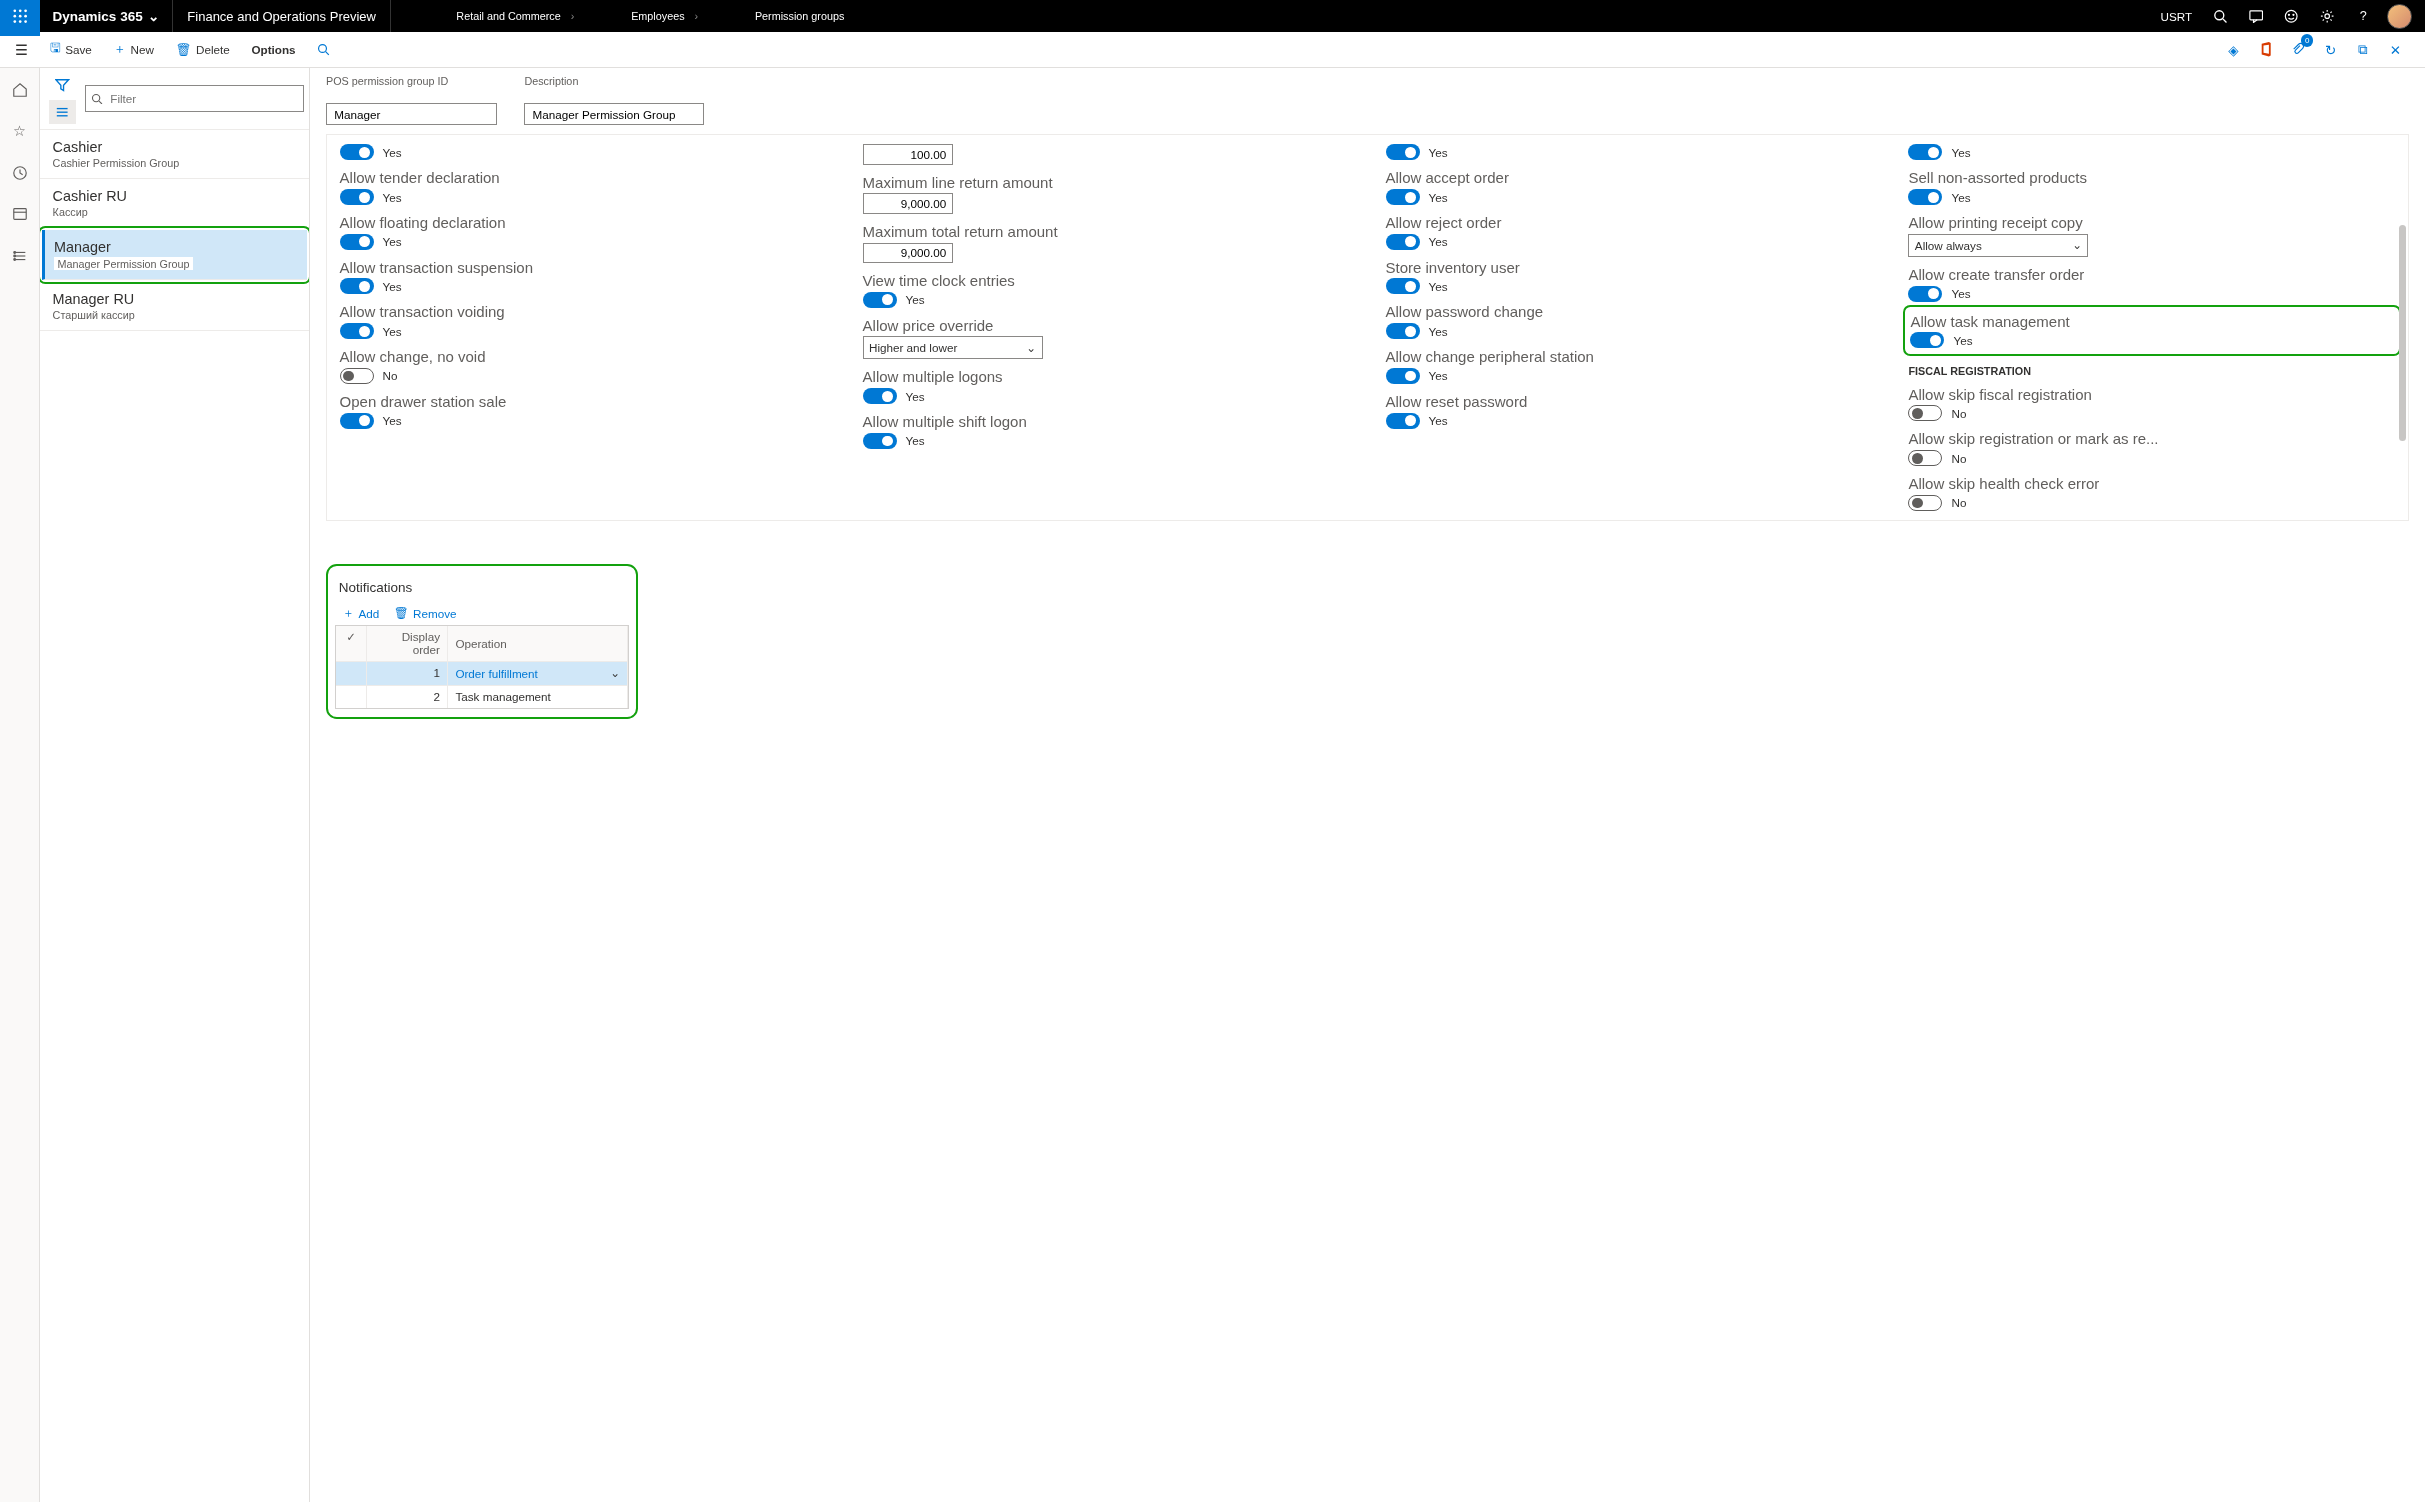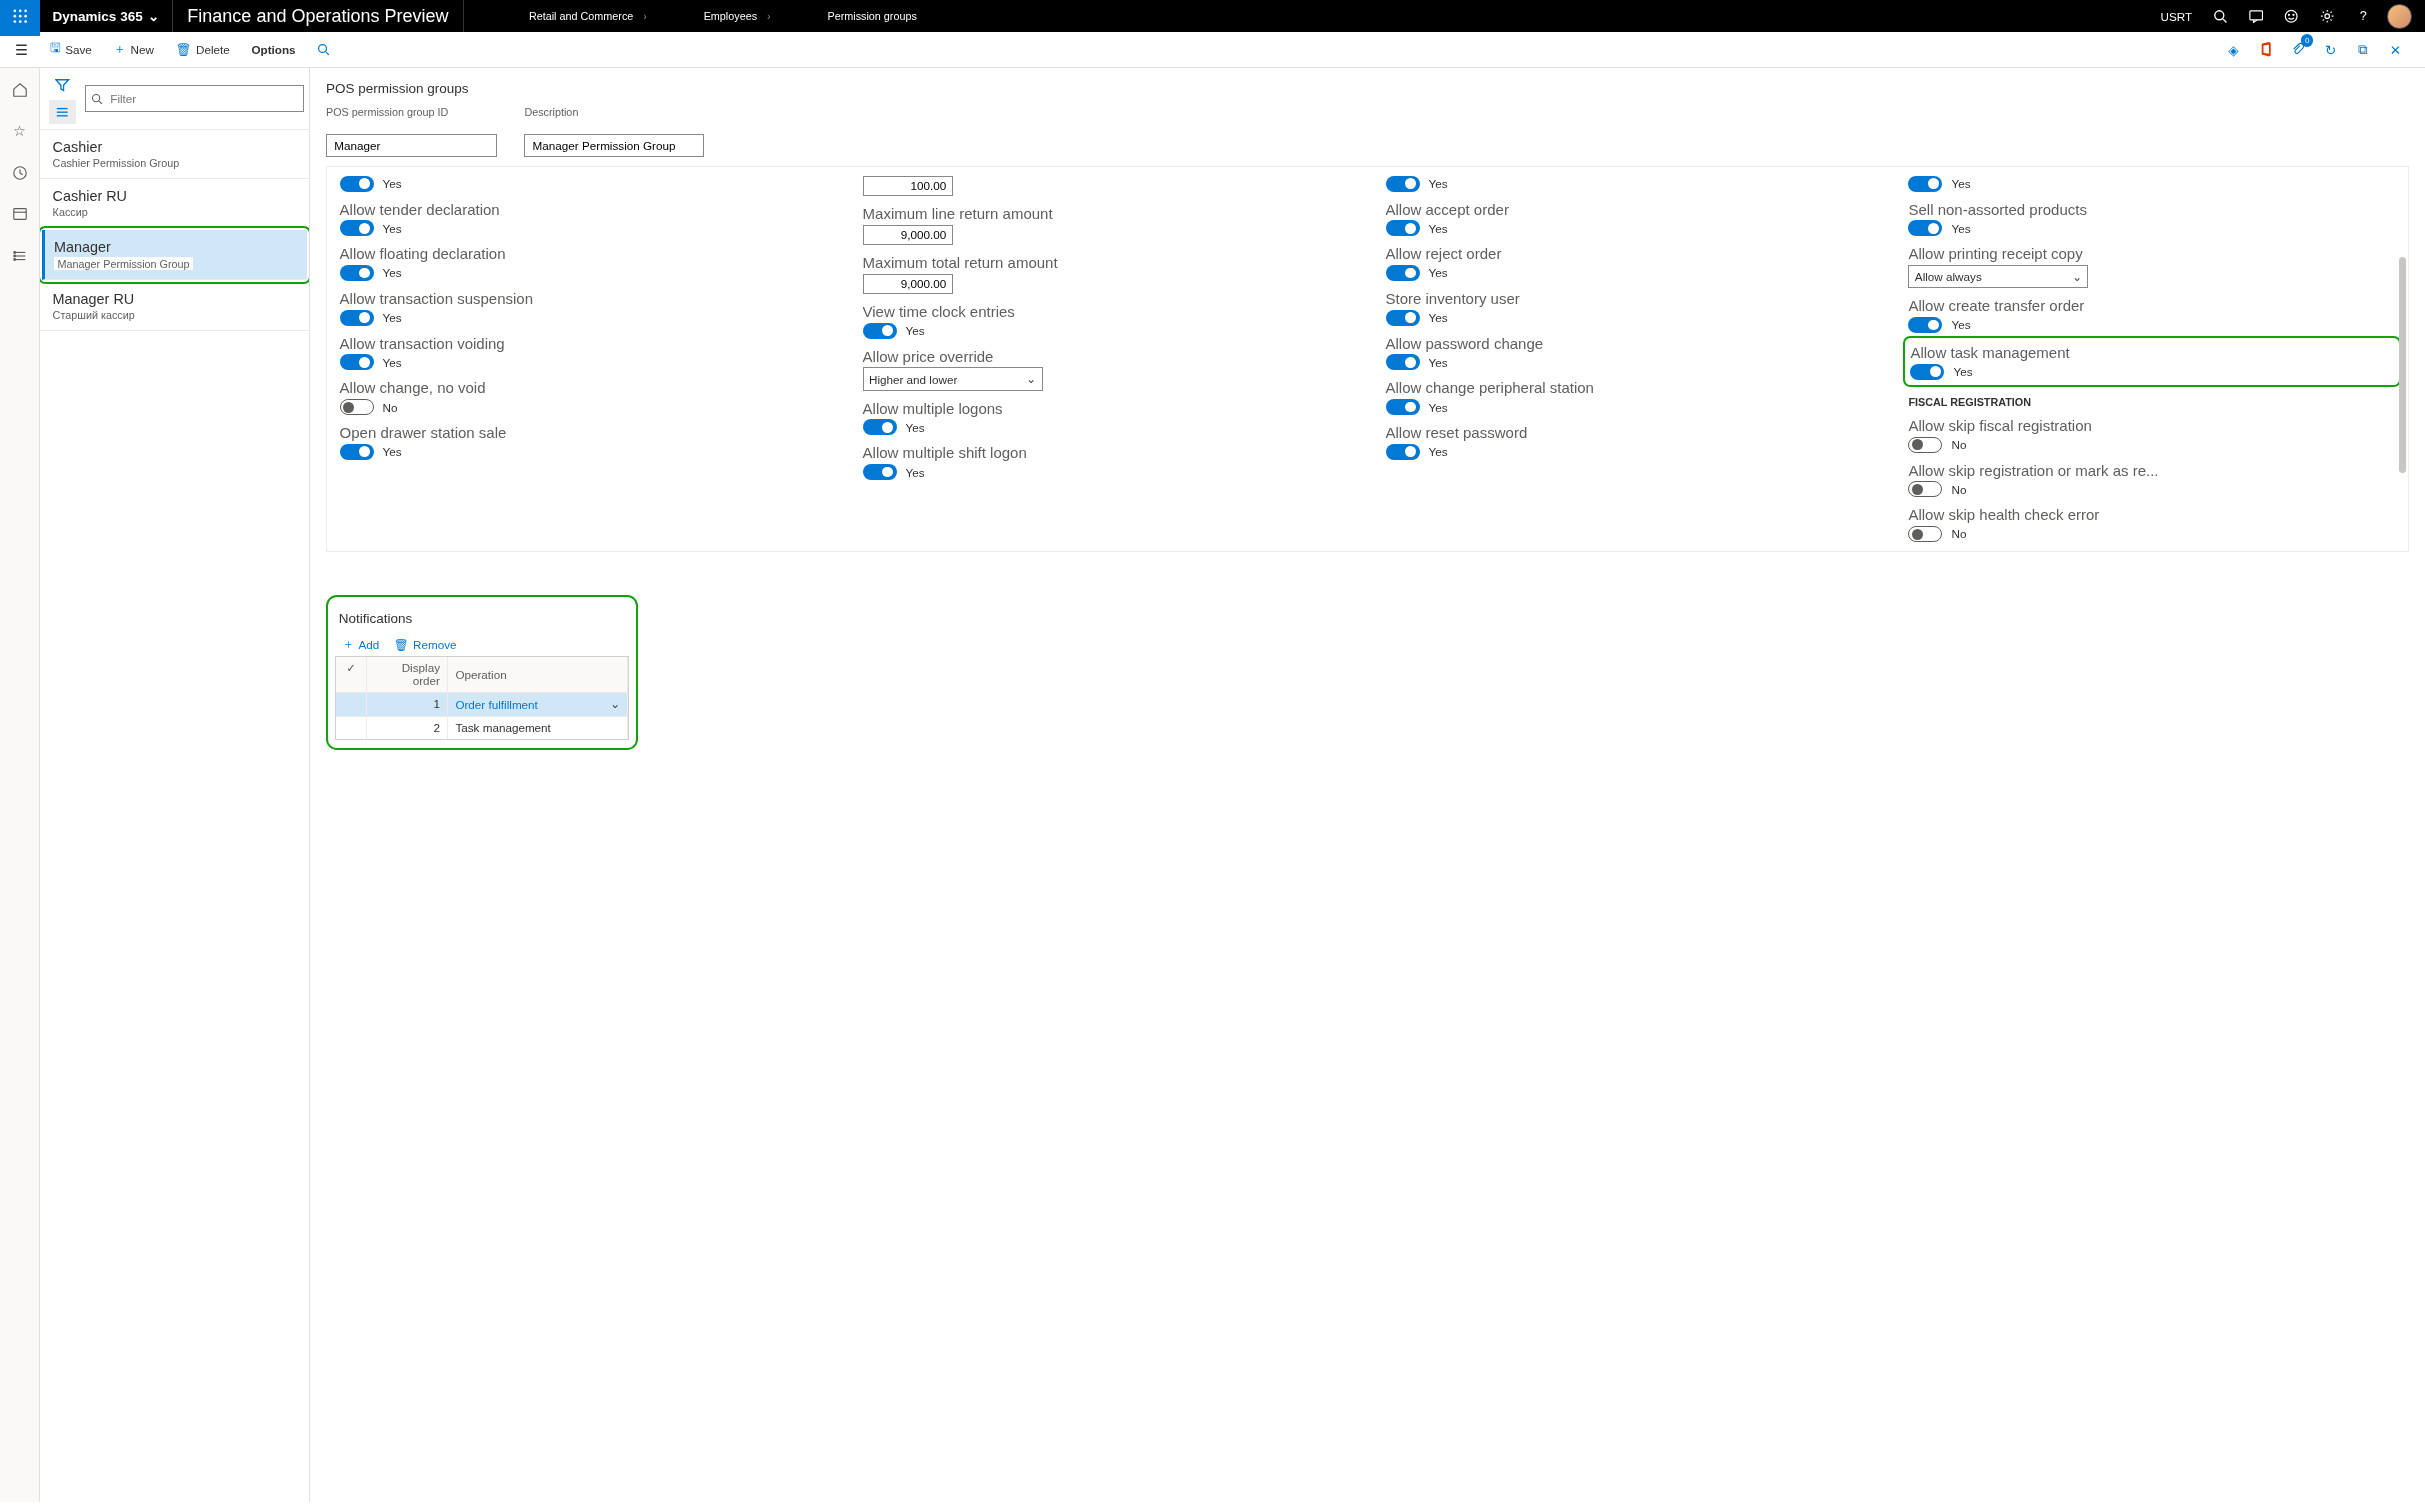--- a/index.html
+++ b/index.html
@@ -9,21 +9,21 @@
   .topbar {
     background: #000; color: #fff; height: 32px; display: flex; align-items: center;
     font-size: 12.6px;
   }
   .waffle {
     width: 40px; height: 40px; background: #0078d4; display:flex; align-items:center; justify-content:center;
     cursor:pointer;
   }
   .waffle svg { fill:#fff; }
   .brand { padding: 0 12.6px; font-weight: 600; font-size: 13.5px; display:flex; align-items:center; gap:5.4px; border-right:0.9px solid #333; height:100%;}
-  .preview { padding: 0 14.4px; font-weight:400; font-size:18px; border-right:0.9px solid #333; height:100%; display:flex; align-items:center;}
+  .preview { padding: 0 14.4px; font-weight:400; font-size:13px; border-right:0.9px solid #333; height:100%; display:flex; align-items:center;}
   .crumbs { padding-left: 18px; display:flex; gap:7.2px; align-items:center; color:#ccc; font-size:10.8px;}
   .crumbs span[data-interactable="true"] { color:#fff; cursor:pointer;padding-left:47px; }
   .topbar .spacer { flex:1; }
   .top-icons { display:flex; align-items:center; gap:1.8px; padding-right:9px;}
   .top-icons .ti { width:34px; height:40px; display:flex; align-items:center; justify-content:center; cursor:pointer; color:#fff;}
   .top-company { padding:0 10.8px; font-size:11.7px;}
   .avatar { width:25px; height:25px; border-radius:50%; background:linear-gradient(135deg,#f3c07b,#d48a6e); border:0.9px solid #555;}
 
   
   .actionbar {
@@ -299,21 +299,20 @@
         </div>
       </div>
       <div class="litem" data-interactable="true">
         <div class="t" data-interactable="false">Manager RU</div>
         <div class="d" data-interactable="false">Старший кассир</div>
       </div>
     </div>
   </div>
 
   <div class="detail" data-interactable="false">
-    <h3 data-interactable="false">POS permission groups</h3>
 
     <div class="header-fields">
       <div class="hf" data-interactable="false">
         <label data-interactable="false">POS permission group ID</label>
         <input data-interactable="true" value="Manager" style="">
       </div>
       <div class="hf desc" data-interactable="false">
         <label data-interactable="false">Description</label>
         <input data-interactable="true" value="Manager Permission Group" style="">
       </div>

